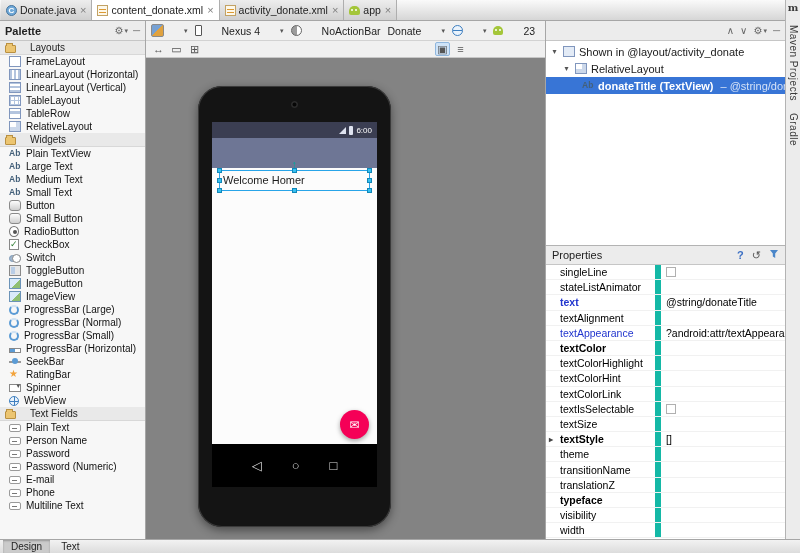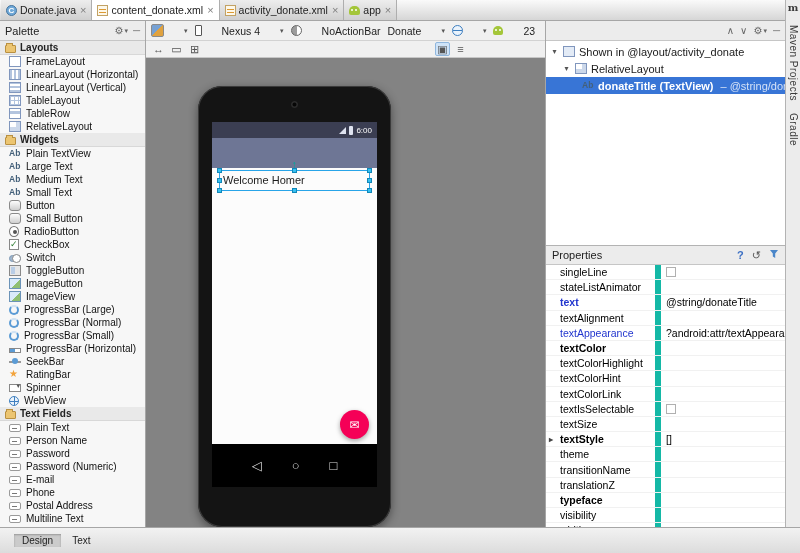--- a/index.html
+++ b/index.html
@@ -17,25 +17,25 @@
 .tabicon.java-class::before{content:"C";position:absolute;left:0;right:0;top:0;color:#fff;font-size:8px;line-height:10px;text-align:center;font-weight:bold}
 .tabicon.xml-file{background:#fdf8ea;border:1px solid #c2a264}
 .tabicon.xml-file::before{content:"";position:absolute;left:1px;right:1px;top:2px;height:5px;background:repeating-linear-gradient(0deg,#dd9a33 0 1px,transparent 1px 3px)}
 .tabicon.android{background:#a4c639;border-radius:5px 5px 2px 2px;height:9px;margin-top:1px}
 .tabicon.android::before{content:"";position:absolute;left:2px;top:3px;width:2px;height:2px;background:#fff;border-radius:50%;box-shadow:4px 0 0 #fff}
 
 .main{position:absolute;top:21px;left:0;right:15px;bottom:14px;display:flex}
 
 .palette{width:146px;flex:0 0 146px;border-right:1px solid #a6a6a6;display:flex;flex-direction:column;background:#f7f7f7}
 .panel-header{height:20px;flex:0 0 20px;display:flex;align-items:center;gap:5px;padding:0 5px;background:#ececec;border-bottom:1px solid #c6c6c6;font-size:11px;color:#222}
-.ph-title{font-weight:normal}
+.ph-title{font-weight:bold}
 .hicon{color:#666;font-size:10px;line-height:1;display:flex;align-items:center}
 .hicon .caret{font-size:7px;margin-left:1px;color:#666}
 .palette-list{flex:1;overflow:hidden}
-.psec{height:14px;display:flex;align-items:center;gap:4px;padding-left:5px;background:#e9e9e9;border-bottom:1px solid #d8d8d8;font-size:10px;font-weight:bold;color:#222}
+.psec{height:14px;display:flex;align-items:center;gap:14px;padding-left:5px;background:#e9e9e9;border-bottom:1px solid #d8d8d8;font-size:10px;font-weight:normal;color:#222}
 .pitem{height:13px;display:flex;align-items:center;gap:5px;padding-left:9px;font-size:10px;color:#111;white-space:nowrap;overflow:hidden}
 .picon,.ct-ic{width:12px;height:11px;flex:0 0 12px;position:relative;display:inline-block}
 .ic-folder{width:11px;flex-basis:11px;height:8px;background:#ecc571;border:1px solid #b99041;border-radius:1px;margin-top:2px}
 .ic-folder::before{content:"";position:absolute;top:-3px;left:0;width:5px;height:2px;background:#ecc571;border:1px solid #b99041;border-bottom:none}
 .ic-frame,.ic-linearh,.ic-linearv,.ic-table,.ic-tablerow,.ic-grid,.ic-relative,.ic-shown{border:1px solid #8096bd;background:#fff}
 .ic-linearh{background:repeating-linear-gradient(90deg,#b3c4de 0 2px,#fff 2px 4px)}
 .ic-linearv{background:repeating-linear-gradient(0deg,#b3c4de 0 2px,#fff 2px 4px)}
 .ic-table,.ic-grid{background-color:#fff;background-image:repeating-linear-gradient(0deg,#b3c4de 0 1px,transparent 1px 4px),repeating-linear-gradient(90deg,#b3c4de 0 1px,transparent 1px 4px)}
 .ic-tablerow{background:linear-gradient(#fff 2px,#b3c4de 2px,#b3c4de 5px,#fff 5px)}
 .ic-relative{box-shadow:inset -4px -4px 0 #ccd8ea}
@@ -122,21 +122,21 @@
 .pname.blue{color:#2135ce}
 .pname.bold-blue{color:#2135ce;font-weight:bold}
 .pexp{position:absolute;left:3px;font-size:8px;color:#444}
 .pval{flex:1;display:flex;align-items:center;padding-left:5px;color:#000;white-space:nowrap;overflow:hidden}
 .cb{width:10px;height:10px;border:1px solid #b0b0b0;background:#fff;display:inline-block}
 
 .rightstrip{position:absolute;top:0;right:0;width:15px;bottom:14px;background:#ececec;border-left:1px solid #b3b3b3;display:flex;flex-direction:column;align-items:center;gap:12px;padding-top:3px}
 .mglyph{font-size:10px;font-weight:bold;color:#3a3a3a;font-family:"DejaVu Serif",serif;line-height:1}
 .vlabel{writing-mode:vertical-rl;font-size:10px;color:#3a3a3a;letter-spacing:.5px;white-space:nowrap}
 
-.bottombar{position:absolute;left:0;right:0;bottom:0;height:26px;background:linear-gradient(#f2f2f2,#dcdcdc);border-top:1px solid #a6a6a6;display:flex;align-items:center;gap:3px;padding-left:14px;font-size:10px}
+.bottombar{position:absolute;left:0;right:0;bottom:0;height:14px;background:linear-gradient(#f2f2f2,#dcdcdc);border-top:1px solid #a6a6a6;display:flex;align-items:center;gap:3px;padding-left:3px;font-size:10px}
 .btab{padding:0 8px;height:13px;display:flex;align-items:center;color:#222}
 .btab.active{background:#cbcbcb;box-shadow:inset 0 1px 2px rgba(0,0,0,.25)}
 </style>
 </head>
 <body>
 
 <div class="app">
 
   <div class="tabbar">
       <div class="tab">
@@ -303,24 +303,20 @@
             <span class="picon ic-textfield"></span>
             <span>Password (Numeric)</span>
           </div>
           <div class="pitem">
             <span class="picon ic-textfield"></span>
             <span>E-mail</span>
           </div>
           <div class="pitem">
             <span class="picon ic-textfield"></span>
             <span>Phone</span>
-          </div>
-          <div class="pitem">
-            <span class="picon ic-textfield"></span>
-            <span>Postal Address</span>
           </div>
           <div class="pitem">
             <span class="picon ic-textfield"></span>
             <span>Multiline Text</span>
           </div>
         </div>
     </div>
 
     <div class="design">
       <div class="dtoolbar">

